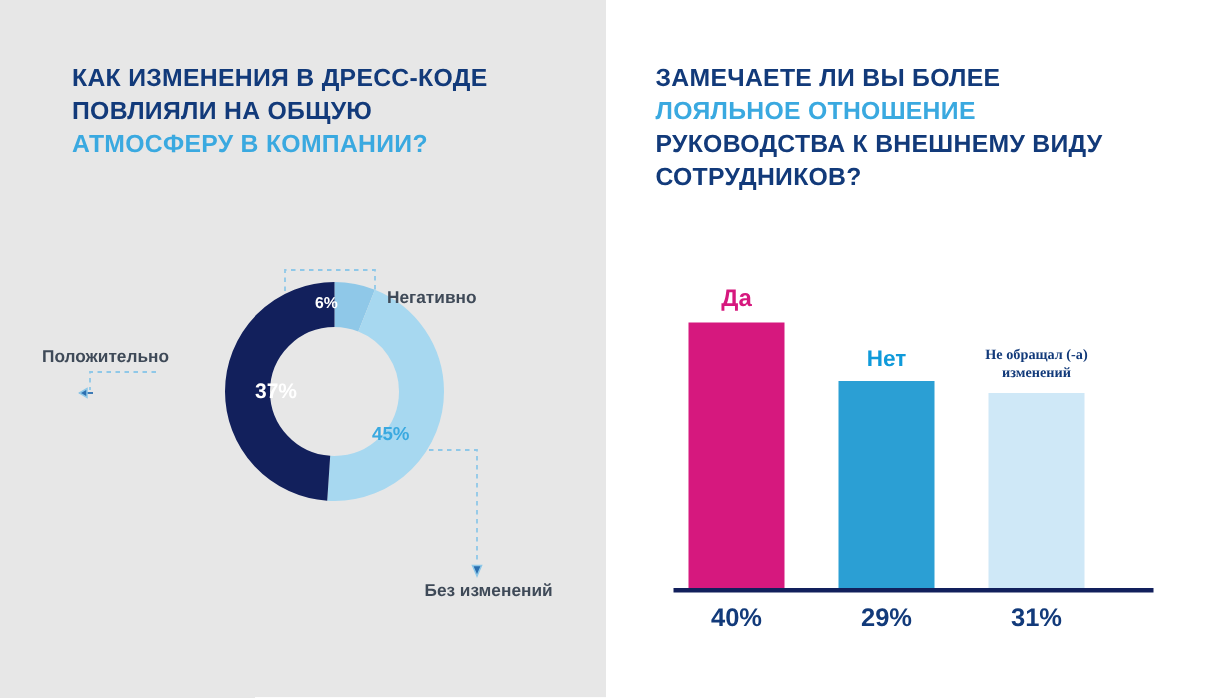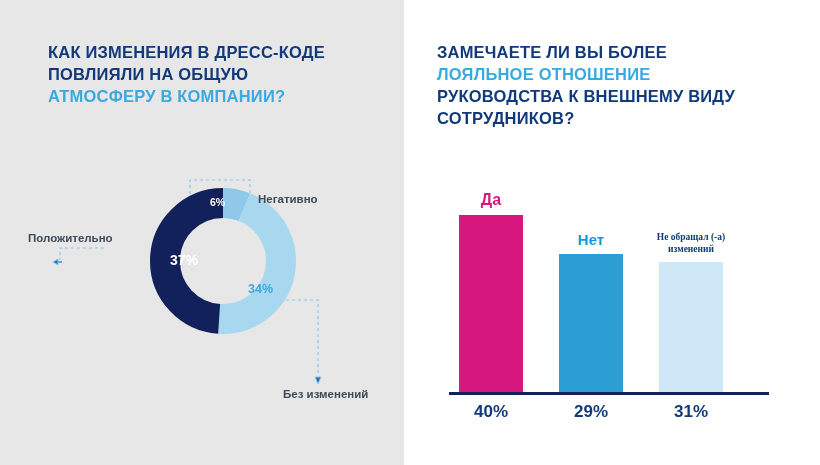--- a/index.html
+++ b/index.html
@@ -207,21 +207,21 @@
     <div class="donut-wrap">
       <svg width="150" height="150" viewBox="0 0 150 150">
 
         <g transform="rotate(-90 75 75)">
           <circle cx="75" cy="75" r="58" fill="none" stroke="#8fc8e8" stroke-width="30" stroke-dasharray="21.87 342.55" stroke-dashoffset="0"></circle>
           <circle cx="75" cy="75" r="58" fill="none" stroke="#a7d8f0" stroke-width="30" stroke-dasharray="163.99 200.43" stroke-dashoffset="-21.87"></circle>
           <circle cx="75" cy="75" r="58" fill="none" stroke="#12205c" stroke-width="30" stroke-dasharray="178.56 185.86" stroke-dashoffset="-185.86"></circle>
         </g>
       </svg>
       <span class="donut-label lbl-49">37%</span>
-      <span class="donut-label lbl-45">34%</span>
+      <span class="donut-label lbl-45">45%</span>
       <span class="donut-label lbl-6">6%</span>
     </div>
 
     <span class="cat-label cat-neg">Негативно</span>
     <span class="cat-label cat-pos">Положительно</span>
     <span class="cat-label cat-none">Без изменений</span>
   </div>
 
   <div class="right-panel">
     <div class="right-title">

